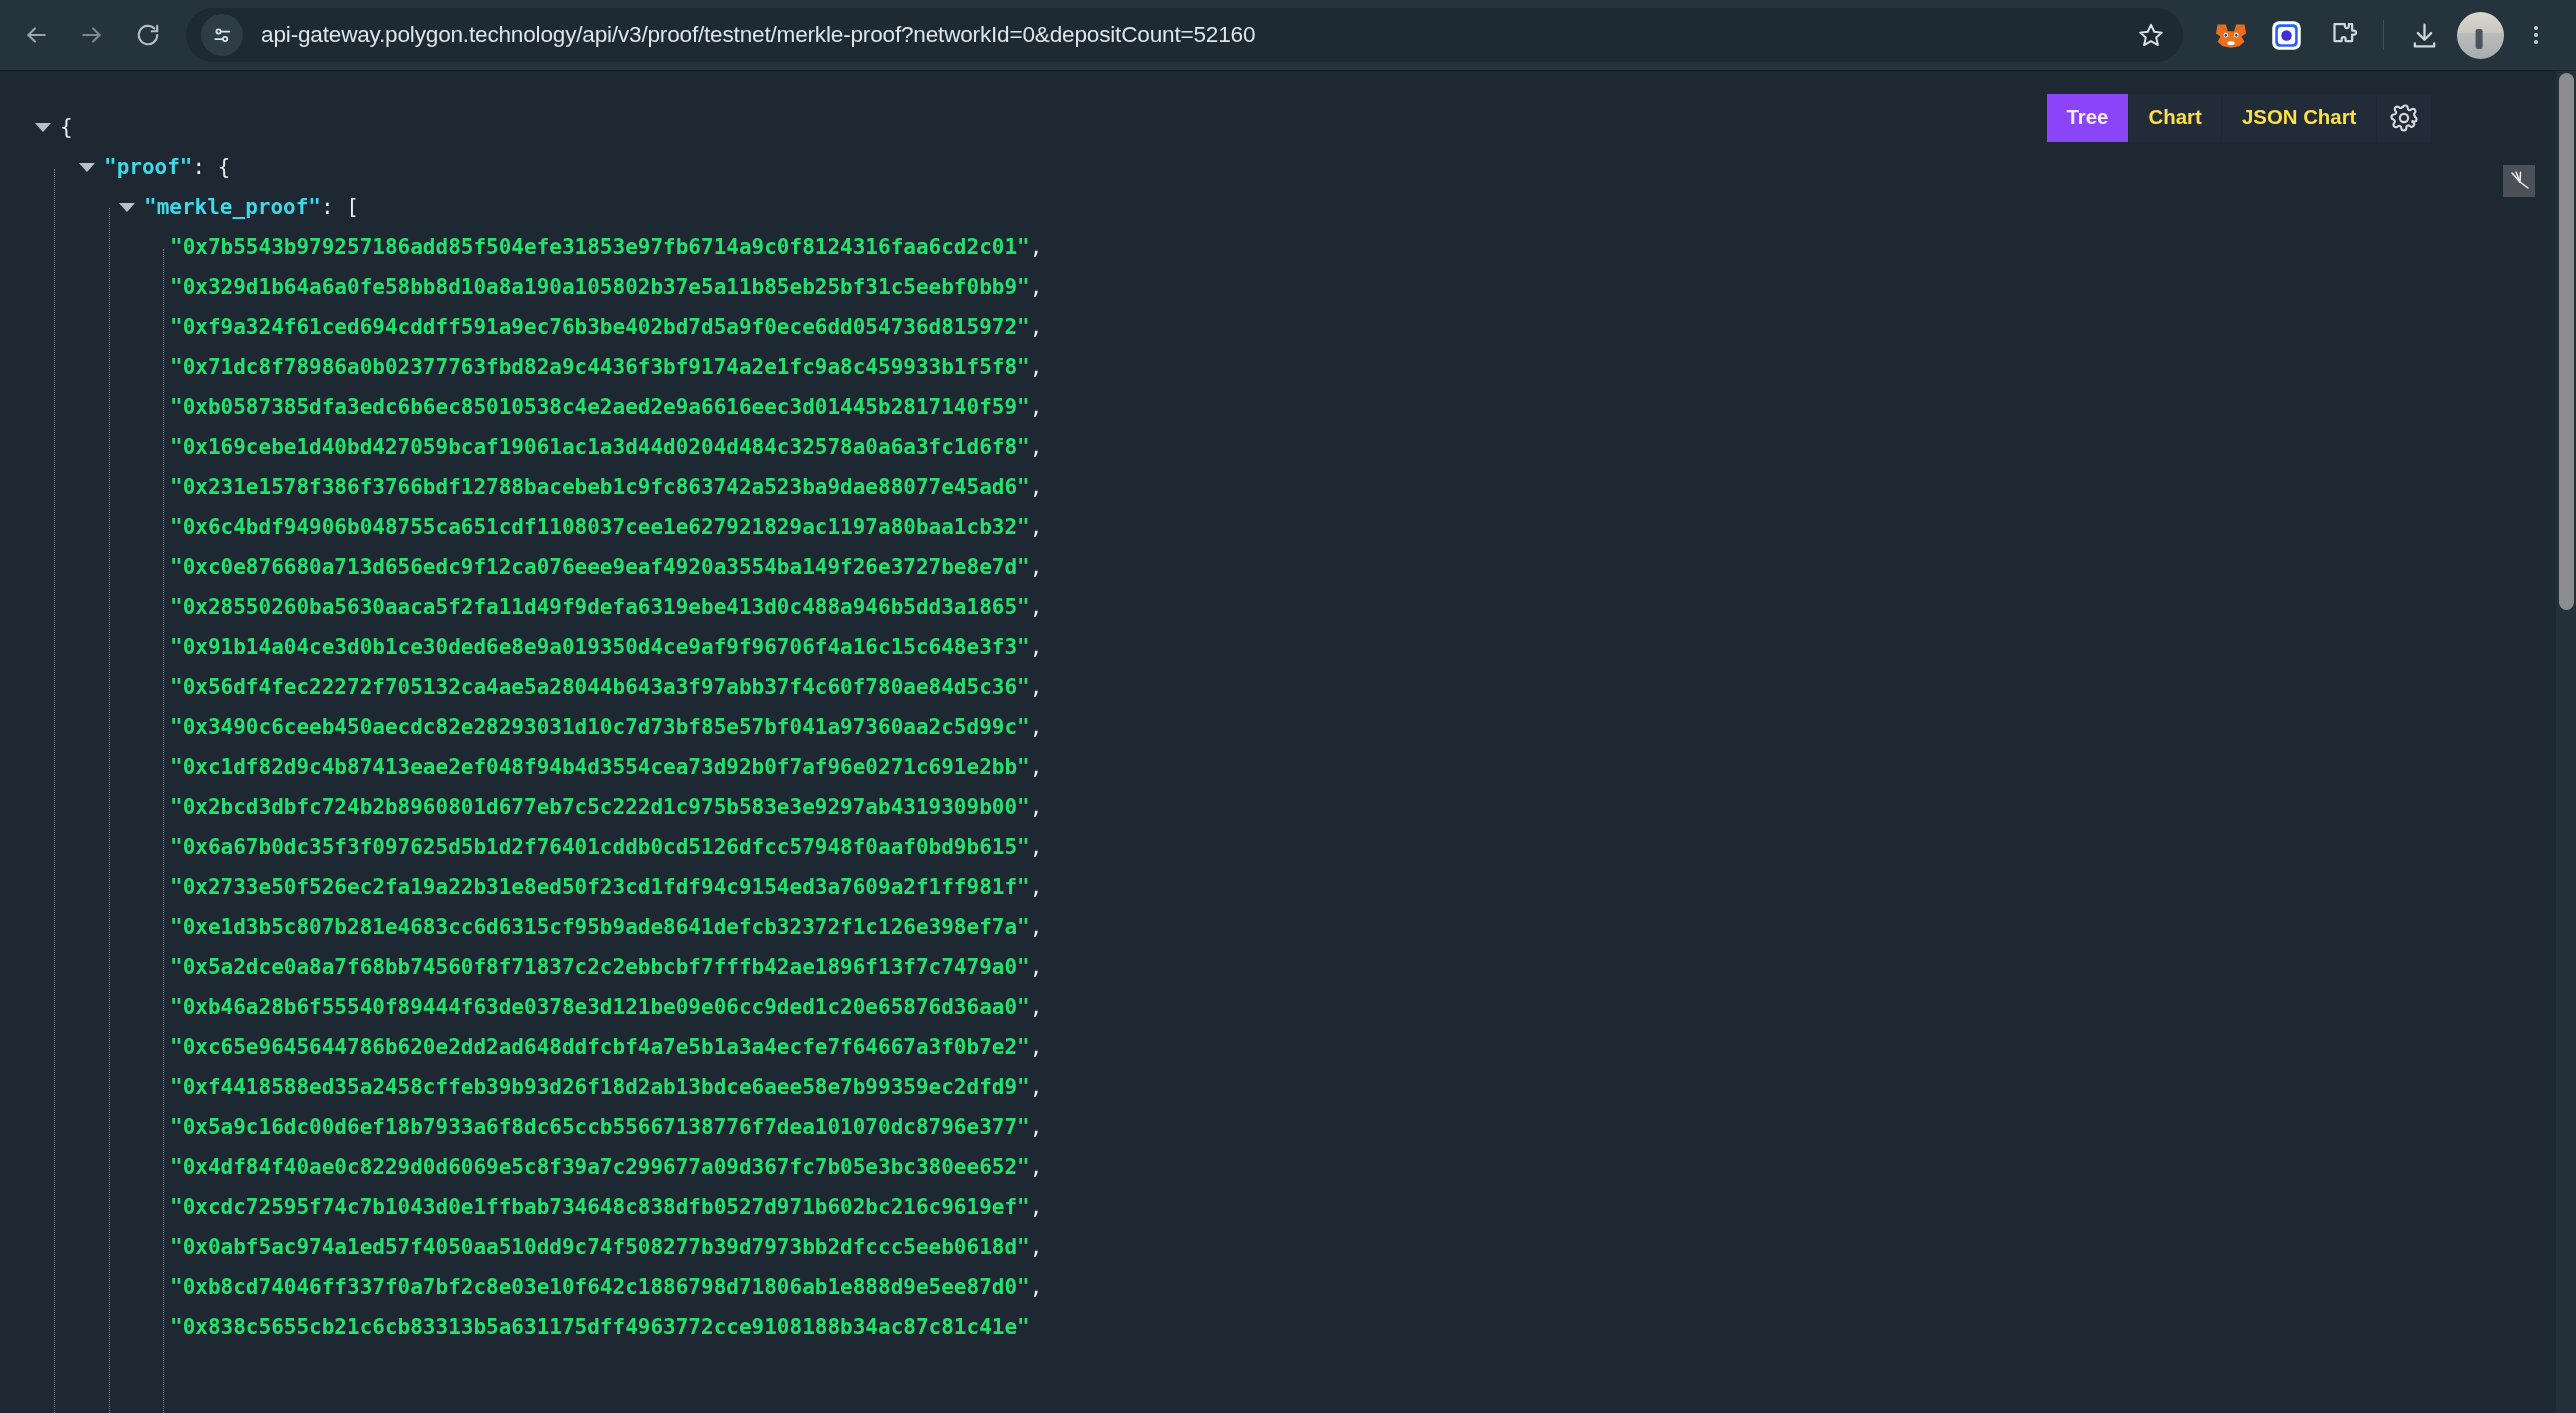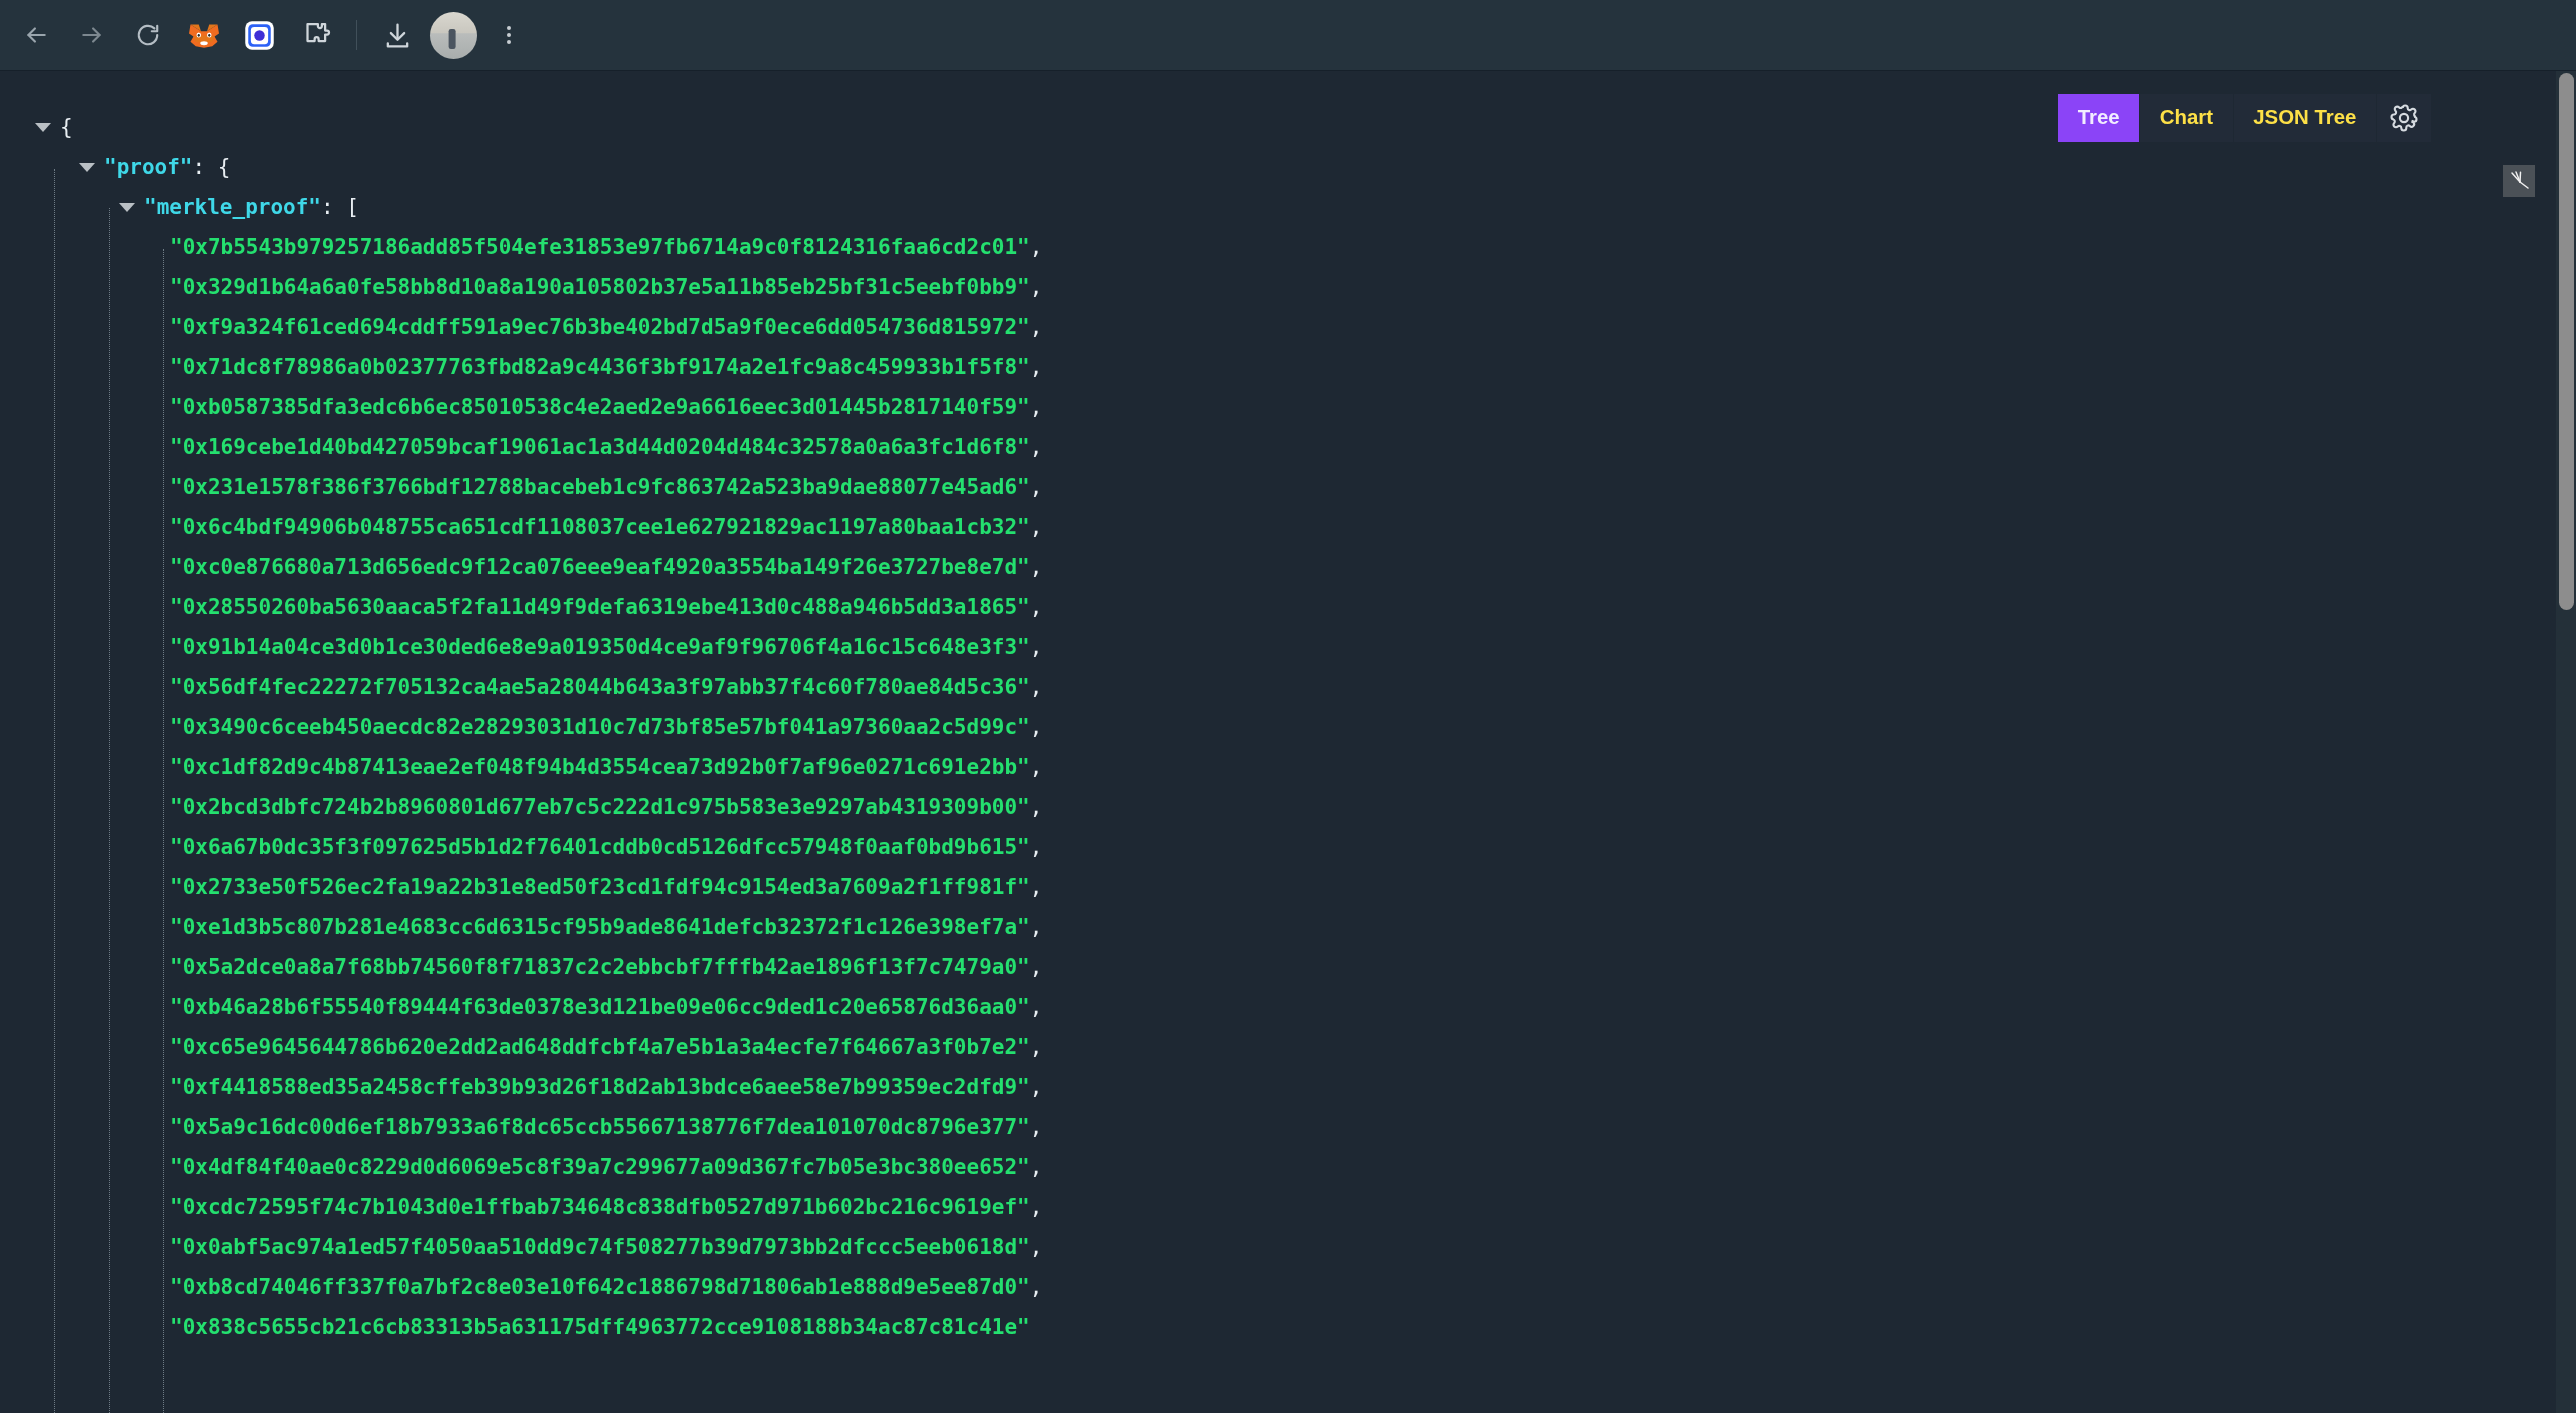--- a/index.html
+++ b/index.html
@@ -216,20 +216,36 @@
     </svg>
   </div>
 
   <div class="nav-btn" title="Reload">
     <svg width="26" height="26" viewBox="0 0 24 24" fill="none" stroke="#b4bdc4" stroke-width="2" stroke-linecap="round" stroke-linejoin="round">
       <path d="M20.5 12a8.5 8.5 0 1 1-2.6-6.1"></path>
         <polyline points="20.5 3.5 20.5 8.5 15.5 8.5"></polyline>
     </svg>
   </div>
 
+  <div id="omnibox">
+    <div id="site-info-btn">
+      <svg width="22.6" height="22.6" viewBox="0 0 24 24" fill="none" stroke="#dce2e7" stroke-width="1.9" stroke-linecap="round">
+        <circle cx="8" cy="8" r="2.3"></circle>
+          <line x1="11" y1="8" x2="19.5" y2="8"></line>
+        <circle cx="15" cy="16" r="2.3"></circle>
+          <line x1="12" y1="16" x2="4.5" y2="16"></line>
+      </svg>
+    </div>
+    <div id="omnibox-url" title="api-gateway.polygon.technology/api/v3/proof/testnet/merkle-proof?networkId=0&amp;depositCount=52160">api-gateway.polygon.technology/api/v3/proof/testnet/merkle-proof?networkId=0&amp;depositCount=52160</div>
+    <div id="bookmark-btn">
+      <svg width="26" height="26" viewBox="0 0 24 24" fill="none" stroke="#dce2e7" stroke-width="1.8" stroke-linejoin="round">
+        <polygon points="12 2.6 15 9 22 9.8 16.8 14.4 18.4 21.3 12 17.7 5.6 21.3 7.2 14.4 2 9.8 9 9"></polygon>
+      </svg>
+    </div>
+  </div>
 
   <div class="toolbar-icon">
     <svg width="36" height="36" viewBox="0 0 48 48">
       <path d="M6 10 L20 19 L17 10 Z" fill="#e2761b"></path>
       <path d="M42 10 L28 19 L31 10 Z" fill="#e2761b"></path>
       <path d="M6 10 L4 22 L10 26 L6 33 L13 39 L24 41 L35 39 L42 33 L38 26 L44 22 L42 10 L28 19 L20 19 Z" fill="#f06c20"></path>
       <path d="M10 26 L17 24 L24 25 L31 24 L38 26 L35 33 L24 35 L13 33 Z" fill="#e4761b"></path>
       <ellipse cx="17" cy="24" rx="3" ry="3.4" fill="#ffffff"></ellipse>
       <ellipse cx="31" cy="24" rx="3" ry="3.4" fill="#ffffff"></ellipse>
       <ellipse cx="17" cy="24.4" rx="1.5" ry="1.8" fill="#2b2b2b"></ellipse>
@@ -274,21 +290,21 @@
         <div class="dot"></div>
     </div>
   </div>
 </div>
 
 <div id="viewer">
 
   <div id="viewer-toolbar">
     <div class="view-tab active">Tree</div>
     <div class="view-tab">Chart</div>
-    <div class="view-tab">JSON Tree</div>
+    <div class="view-tab">JSON Chart</div>
     <div id="settings-tab">
       <svg width="30" height="30" viewBox="0 0 24 24" fill="none" stroke="#d6dbe0" stroke-width="1.7">
         <circle cx="12" cy="12" r="3.3"></circle>
         <path d="M19.1 13.8a1.6 1.6 0 0 0 .32 1.77l.06.06a2 2 0 1 1-2.83 2.83l-.06-.06a1.6 1.6 0 0 0-1.77-.32 1.6 1.6 0 0 0-.97 1.47V20a2 2 0 1 1-4 0v-.1a1.6 1.6 0 0 0-1.05-1.47 1.6 1.6 0 0 0-1.77.32l-.06.06a2 2 0 1 1-2.83-2.83l.06-.06a1.6 1.6 0 0 0 .32-1.77 1.6 1.6 0 0 0-1.47-.97H4a2 2 0 1 1 0-4h.1a1.6 1.6 0 0 0 1.47-1.05 1.6 1.6 0 0 0-.32-1.77l-.06-.06a2 2 0 1 1 2.83-2.83l.06.06a1.6 1.6 0 0 0 1.77.32H10a1.6 1.6 0 0 0 .97-1.47V4a2 2 0 1 1 4 0v.1a1.6 1.6 0 0 0 .97 1.47 1.6 1.6 0 0 0 1.77-.32l.06-.06a2 2 0 1 1 2.83 2.83l-.06.06a1.6 1.6 0 0 0-.32 1.77V10a1.6 1.6 0 0 0 1.47.97H20a2 2 0 1 1 0 4h-.1a1.6 1.6 0 0 0-1.47.97z"></path>
       </svg>
     </div>
   </div>
 
   <div id="brand-icon">
     <svg width="24" height="24" viewBox="0 0 24 24" stroke="#f0f0f0" stroke-width="1.5" stroke-linecap="round" fill="none">

